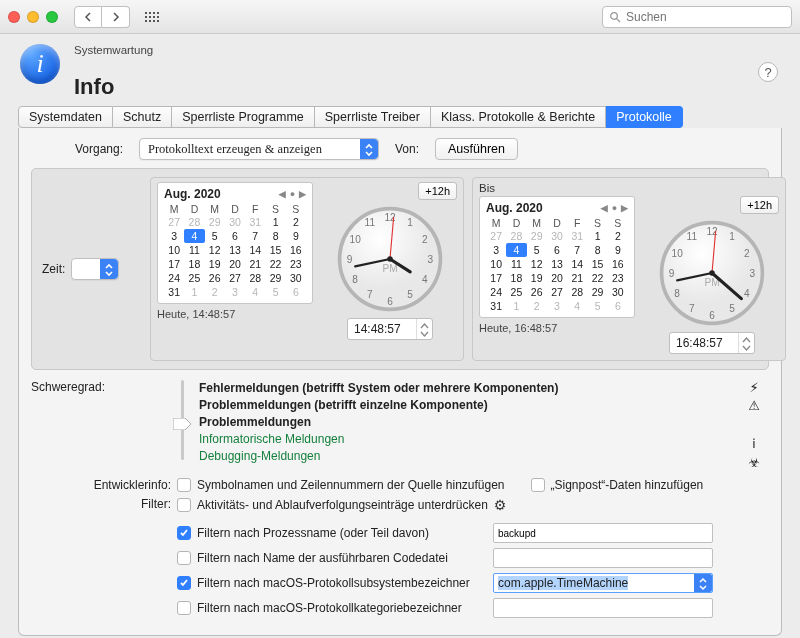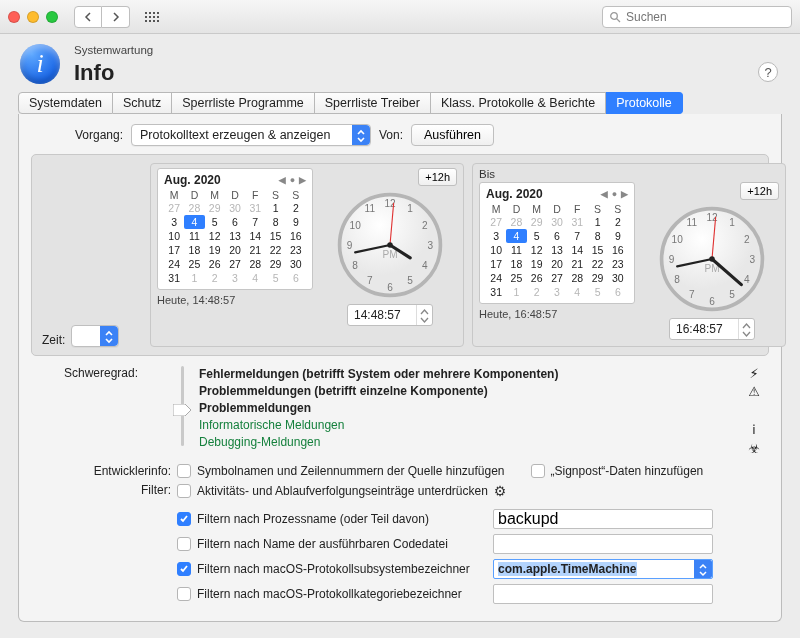--- a/index.html
+++ b/index.html
@@ -16,44 +16,44 @@
   .grid-btn { width:28px; height:22px; margin-left:8px; border:0; background:transparent; display:flex; align-items:center; justify-content:center;}
   .grid-icn { display:grid; grid-template-columns:repeat(4,2px); grid-template-rows:repeat(3,2px); gap:2px;}
   .grid-icn i{background:#555;}
   .search-box { margin-left:auto; width:190px; height:22px; border:1px solid #bfbfbf; border-radius:4px; background:#fff; display:flex; align-items:center; padding:0 6px; color:#9a9a9a; gap:5px;}
   .search-box input{border:0; outline:0; flex:1; font-size:12px; background:transparent;}
 
   
   .header { display:flex; align-items:flex-start; padding:10px 20px 6px; gap:14px;}
   .info-icon{ width:40px; height:40px; border-radius:50%; background:radial-gradient(circle at 30% 25%, #5ea8ff, #1a66e6 70%); display:flex;align-items:center;justify-content:center;color:#fff;font-family:Georgia,serif;font-style:italic;font-size:26px; box-shadow: inset 0 4px 6px rgba(255,255,255,.4), inset 0 -4px 6px rgba(0,0,0,.2);}
   .header h1{font-size:22px; font-weight:600; margin-top:2px;}
-  .header .subtitle{font-size:11.5px; color:#444; margin-bottom:4px;}
+  .header .subtitle{font-size:11.5px; color:#444; margin-bottom:18px;}
   .help-btn{ margin-left:auto; width:20px;height:20px;border-radius:50%;border:1px solid #b8b8b8;background:#fff;display:flex;align-items:center;justify-content:center;font-size:13px;color:#555; margin-top:18px; margin-right:2px;}
 
   
   .tabs { display:flex; margin: 0 18px; }
   .tab { flex: 0 0 auto; padding: 3px 10px; border:1px solid #b8b8b8; background:linear-gradient(#fdfdfd,#efefef); font-size:12.5px; color:#222; border-left:none; }
   .tab:first-child{border-left:1px solid #b8b8b8; border-radius:4px 0 0 4px;}
   .tab:last-child{border-radius:0 4px 4px 0;}
   .tab.active{ background:#2f7fff; color:#fff; border-color:#2f7fff;}
 
   
   .panel { margin: 0 18px 14px; border:1px solid #bcbcbc; border-radius: 0 0 6px 6px; border-top:none; background:#f4f4f4; padding:10px 12px 12px;}
 
-  .row { display:flex; align-items:center; gap:8px; margin-bottom:8px;}
+  .row { display:flex; align-items:center; gap:16px; margin-bottom:8px;}
   .lbl { text-align:right; color:#222; }
   .lbl-vorgang{ width:92px;}
-  .select { position:relative; height:22px; border:1px solid #bfbfbf; background:#fff; border-radius:4px; display:flex; align-items:center; padding:0 24px 0 8px; font-size:12.5px; box-shadow: 0 1px 0 rgba(0,0,0,.04);}
+  .select { position:relative; height:22px; border:1px solid #bfbfbf; background:#fff; border-radius:4px; display:flex; align-items:center; padding:0 24px 0 8px; font-size:12.5px; box-shadow: 0 1px 0 rgba(0,0,0,.04); font-family: Liberation Serif, serif;}
   .select::after, .stepper::after { content:""; position:absolute; right:0; top:0; width:18px; height:100%; background:#3b82f6; border-radius:0 4px 4px 0; }
   .select svg.arrows{ position:absolute; right:3px; top:3px; z-index:1;}
   .btn { height:22px; padding:0 12px; border:1px solid #bfbfbf; background:linear-gradient(#ffffff,#f0f0f0); border-radius:4px; font-size:12.5px;}
 
   
   .time-area { background:#e3e3e3; border:1px solid #c8c8c8; border-radius:5px; padding:8px 10px; margin: 0 0 10px 0; display:grid; grid-template-columns: 100px 1fr 1fr; gap:8px; position:relative;}
-  .zeit-cell{display:flex; align-items:flex-end; gap:6px;}
+  .zeit-cell{display:flex; align-items:center; gap:6px;}
   .tp { border:1px solid #c8c8c8; background:#e3e3e3; border-radius:4px; padding:4px 6px 6px; position:relative;}
   .tp-title{ font-size:11.5px; color:#333; margin-bottom:2px;}
   .tp-inner{ display:flex; gap:10px; align-items:flex-start;}
   .cal { width:156px; background:#fff; border:1px solid #c6c6c6; border-radius:3px; padding:4px 6px;}
   .cal-head{display:flex; align-items:center; font-weight:600; font-size:12px; gap:20px;}
   .cal-nav{margin-left:auto; display:flex; gap:4px; color:#888;}
   .cal-nav span{font-size:9px;}
   .cal table{width:100%; border-collapse:collapse; font-size:10.5px; text-align:center; margin-top:2px;}
   .cal th{font-weight:500; color:#555;}
   .cal td{ padding:1px 0; color:#222;}
@@ -78,23 +78,23 @@
   .slider{ width:10px; height:80px; position:relative; display:flex; justify-content:center;}
   .slider .track{width:3px; height:100%; background:#c9c9c9; border-radius:2px;}
   .slider .thumb{position:absolute; left:-4px; top:38px; width:18px; height:12px;}
 
   .chk-row{ display:grid; grid-template-columns: 140px 1fr; gap:6px; margin-bottom:5px; align-items:start;}
   .chk-line{ display:flex; align-items:center; gap:6px; flex-wrap:wrap;}
   .chk{ width:14px;height:14px; border:1px solid #b5b5b5; border-radius:3px; background:#fff; display:inline-flex; align-items:center; justify-content:center; flex-shrink:0;}
   .chk.on{ background:#2f7fff; border-color:#2f7fff;}
   .chk.on svg{display:block;}
   .chk svg{display:none;}
-  .txt-input{ height:20px; border:1px solid #bfbfbf; background:#fff; border-radius:2px; padding:0 4px; font-size:16px; width:220px;}
+  .txt-input{ height:20px; border:1px solid #bfbfbf; background:#fff; border-radius:2px; padding:0 4px; font-size:10px; width:220px;}
   .combo { position:relative; height:20px; border:1px solid #5aa0ff; background:#fff; border-radius:2px; padding:0 22px 0 4px; font-size:12px; width:220px; display:flex; align-items:center;}
-  .combo .hl{ background:#b3d4fd;font-weight:bold; }
+  .combo .hl{ background:#b3d4fd; }
   .combo::after{content:""; position:absolute; right:0; top:0; width:18px; height:100%; background:#3b82f6; border-radius:0 2px 2px 0;}
   .combo svg{position:absolute; right:3px; top:3px; z-index:1;}
 
   svg.arr-lr{width:8px;height:10px;}
   .gear{font-size:14px;color:#333;}
 </style>
 </head>
 <body>
 
 <div class="title-bar">
@@ -417,21 +417,21 @@
             <svg width="11" height="16" viewBox="0 0 11 16">
                 <path d="M2 6 L5.5 2 L9 6 M2 10 L5.5 14 L9 10" fill="none" stroke="#888" stroke-width="1.3"></path>
               </svg>
           </div>
         </div>
       </div>
     </div>
   </div>
 
   <div class="sev-row">
-    <div class="lbl" style="text-align:center">Schweregrad:</div>
+    <div class="lbl" style="text-align:left">Schweregrad:</div>
     <div class="slider">
       <div class="track"></div>
       <svg class="thumb" viewBox="0 0 18 12">
           <path d="M0 0 H12 L18 6 L12 12 H0 Z" fill="#fff" stroke="#aaa"></path>
         </svg>
     </div>
     <div class="sev-list">
       <div class="b">Fehlermeldungen (betrifft System oder mehrere Komponenten)</div>
       <div class="b">Problemmeldungen (betrifft einzelne Komponente)</div>
       <div class="b">Problemmeldungen</div>

